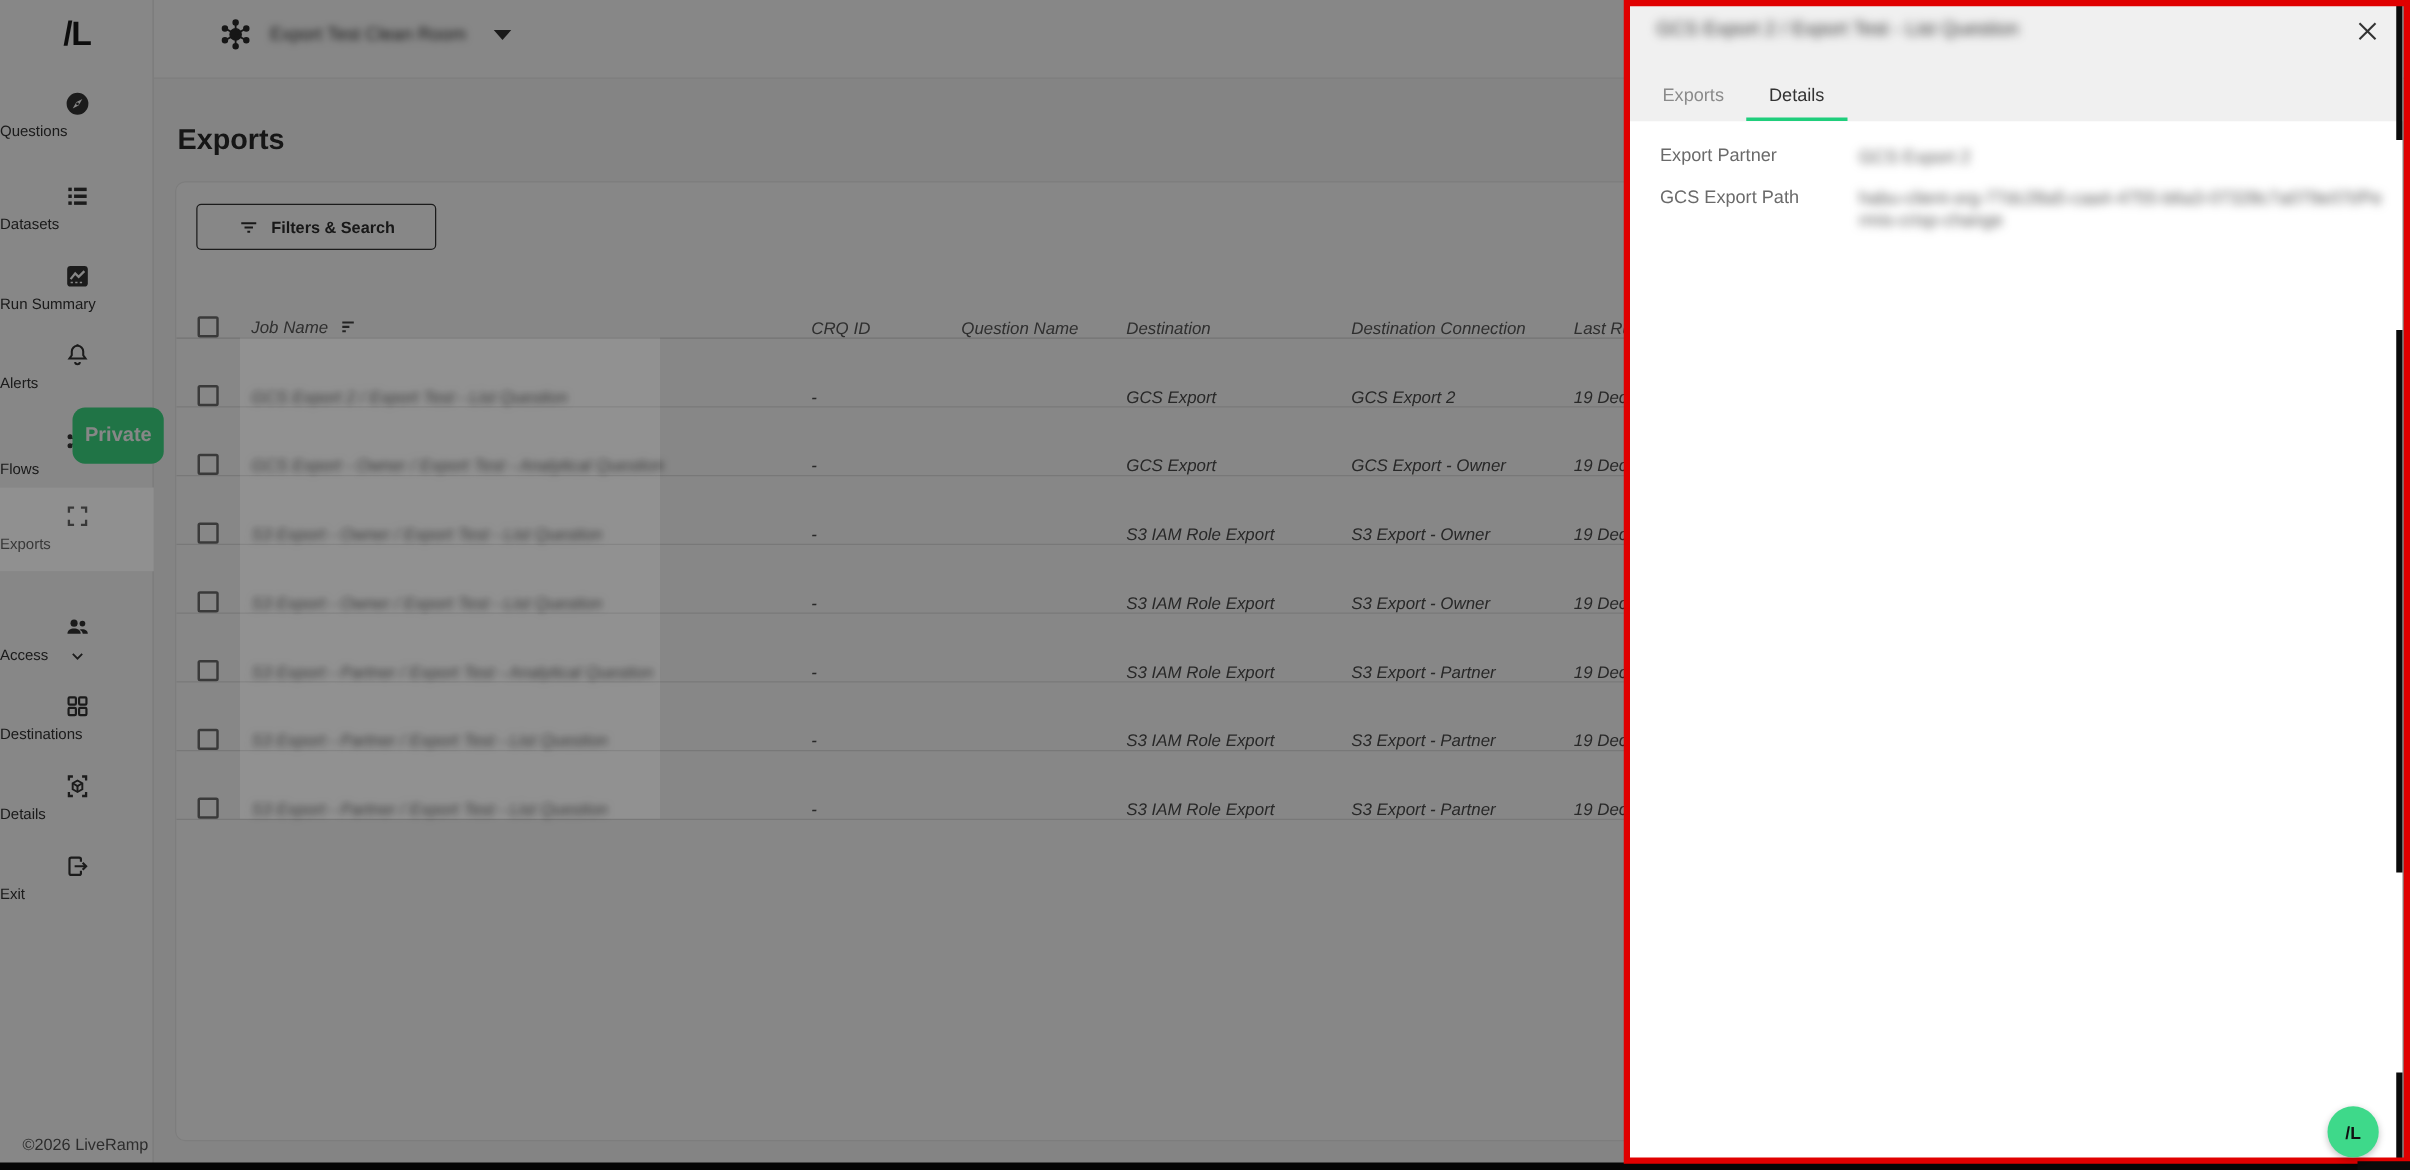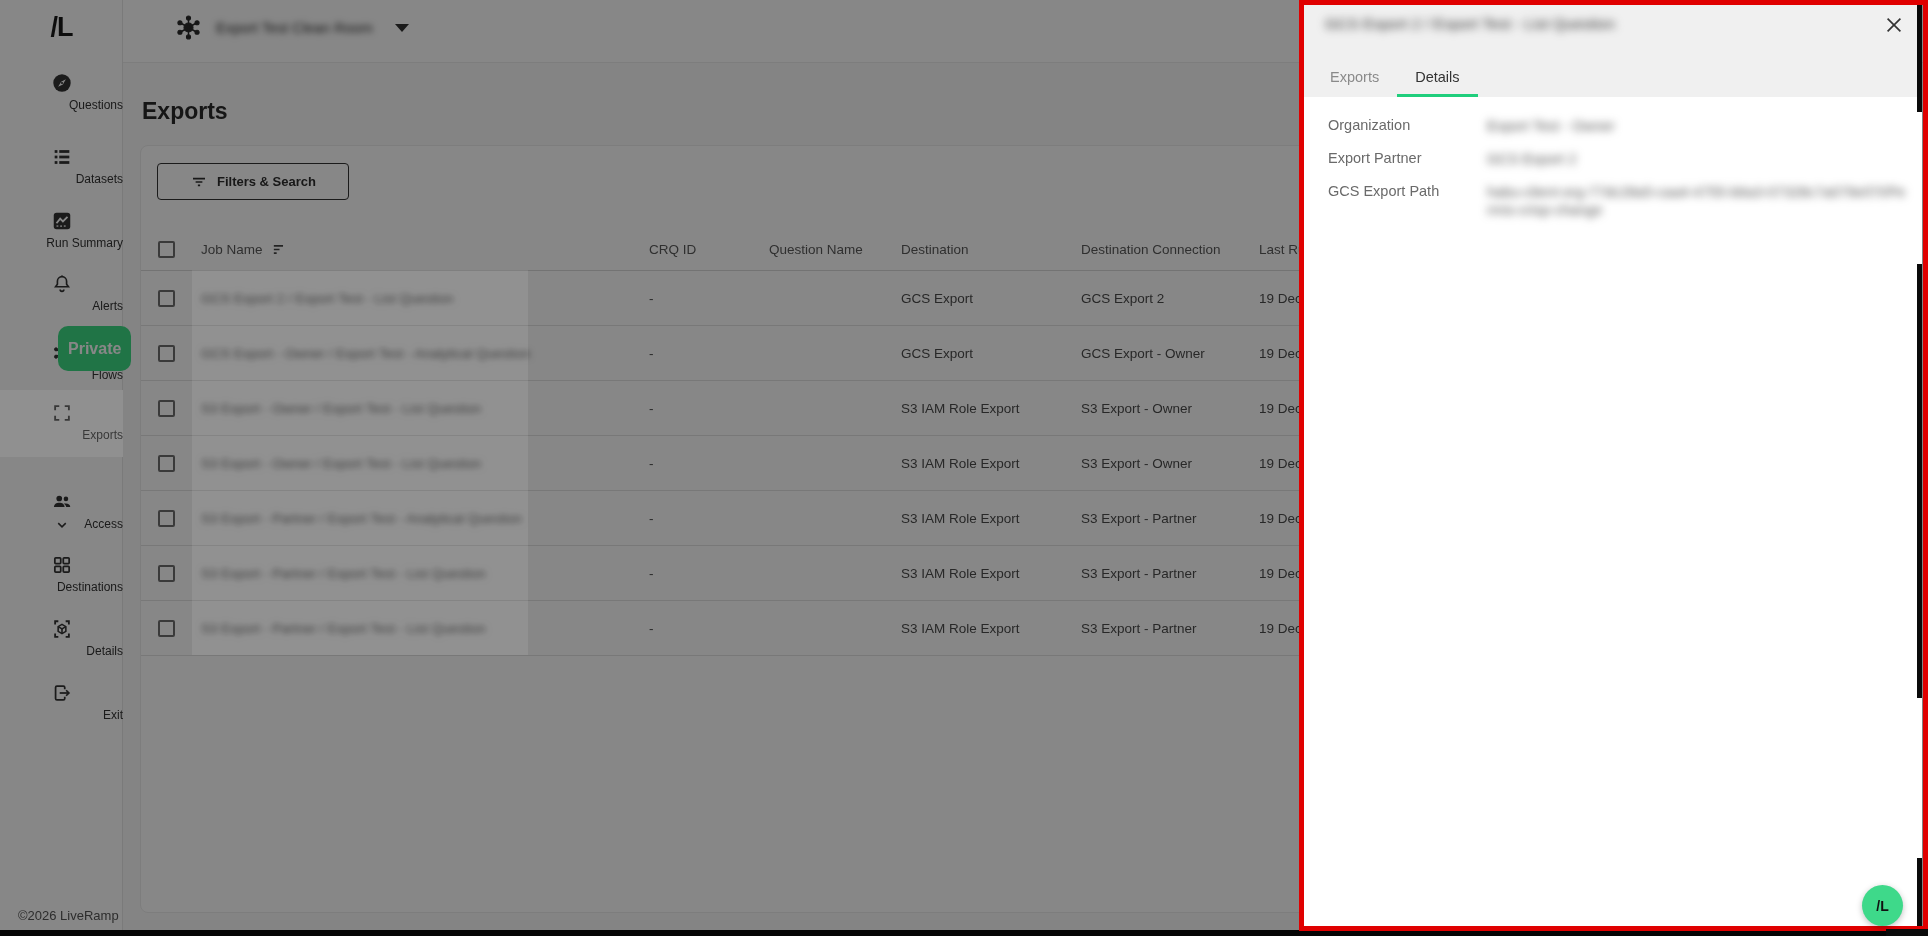--- a/index.html
+++ b/index.html
@@ -6,21 +6,21 @@
   html,body { background:#d8d8d8; }
   .screen {
     position:relative; width:1928px; height:936px; overflow:hidden;
     background:#fafafa; font-family:"Liberation Sans", sans-serif; color:#333;
   }
   
   .sidebar { position:absolute; left:0; top:0; width:123px; height:936px;
     background:#ffffff; border-right:1px solid #e6e6e6; z-index:10; }
   .logo { position:absolute; top:12px; left:0; width:123px; text-align:center;
     font-size:27px; font-weight:bold; letter-spacing:-1px; color:#1a1a1a; }
-  .side-item { position:absolute; left:0; width:123px; text-align:right; cursor:pointer; }
+  .side-item { position:absolute; left:0; width:123px; text-align:left; cursor:pointer; }
   .side-item .icn { display:block; height:22px; }
   .side-item .lbl { display:block; margin-top:4px; font-size:12px; color:#333; }
   .side-item.active-item { background:#f1f1f1; }
   .badge { position:absolute; left:58px; top:326px; z-index:12;
     background:var(--badge,#3ddc84); color:#fff; font-size:16px; font-weight:bold;
     padding:16px 10px; border-radius:10px; line-height:13px; }
   .chev { position:absolute; left:0; width:123px; text-align:center; }
   .copyright { position:absolute; left:18px; top:908px; font-size:13px; color:#555; z-index:11; }
   
   .topbar { position:absolute; left:123px; top:0; width:1805px; height:63px;
@@ -31,21 +31,21 @@
     border-top:8px solid #333; margin-left:8px; }
   
   .page-title { position:absolute; left:142px; top:98px; font-size:23px; font-weight:bold; color:#2b2b2b; z-index:5; }
   .card { position:absolute; left:140px; top:145px; width:1650px; height:768px;
     background:#fff; border:1px solid #ececec; border-radius:8px; z-index:5; overflow:hidden; }
   .filters-btn { position:absolute; left:16px; top:17px; height:37px; padding:0 32px;
     background:transparent; border:1.5px solid #333; border-radius:4px;
     display:flex; align-items:center; gap:9px; font-size:13px; font-weight:600; color:#2e2e2e;
     font-family:"Liberation Sans", sans-serif; cursor:pointer; }
   .tbl { position:absolute; left:0; top:82px; right:0; }
-  .trow { display:flex; align-items:center; height:55px; border-bottom:1px solid #e3e3e3; }
+  .trow { display:flex; align-items:flex-end; height:55px; border-bottom:1px solid #e3e3e3;font-style:italic; }
   .thead-row { height:43px; border-bottom:1px solid #d9d9d9; color:#5a5a5a; font-size:13.5px; }
   .c-check { width:60px; padding-left:17px; display:flex; align-items:center; }
   .c-job   { width:448px; }
   .c-crq   { width:120px; }
   .c-q     { width:132px; }
   .c-dest  { width:180px; }
   .c-conn  { width:178px; }
   .c-last  { flex:1; }
   .cell { font-size:13.5px; color:#4c4c4c; white-space:nowrap; overflow:hidden; }
   .th { display:flex; align-items:center; gap:8px; }
@@ -417,24 +417,20 @@
             </svg>
         </span>
       </button>
       <div class="tabs">
         <div class="tab">Exports</div>
         <div class="tab active">Details</div>
       </div>
     </div>
     <div class="panel-body">
       <div class="field-row">
-        <div class="f-label">Organization</div>
-        <div class="f-value">Export Test - Owner</div>
-      </div>
-      <div class="field-row">
         <div class="f-label">Export Partner</div>
         <div class="f-value">GCS Export 2</div>
       </div>
       <div class="field-row">
         <div class="f-label">GCS Export Path</div>
         <div class="f-value">habu-client-org-77dc28a5-caa4-4755-b6a3-07328c7a079e/t7t/Permis-crisp-change</div>
       </div>
     </div>
   </aside>
 

